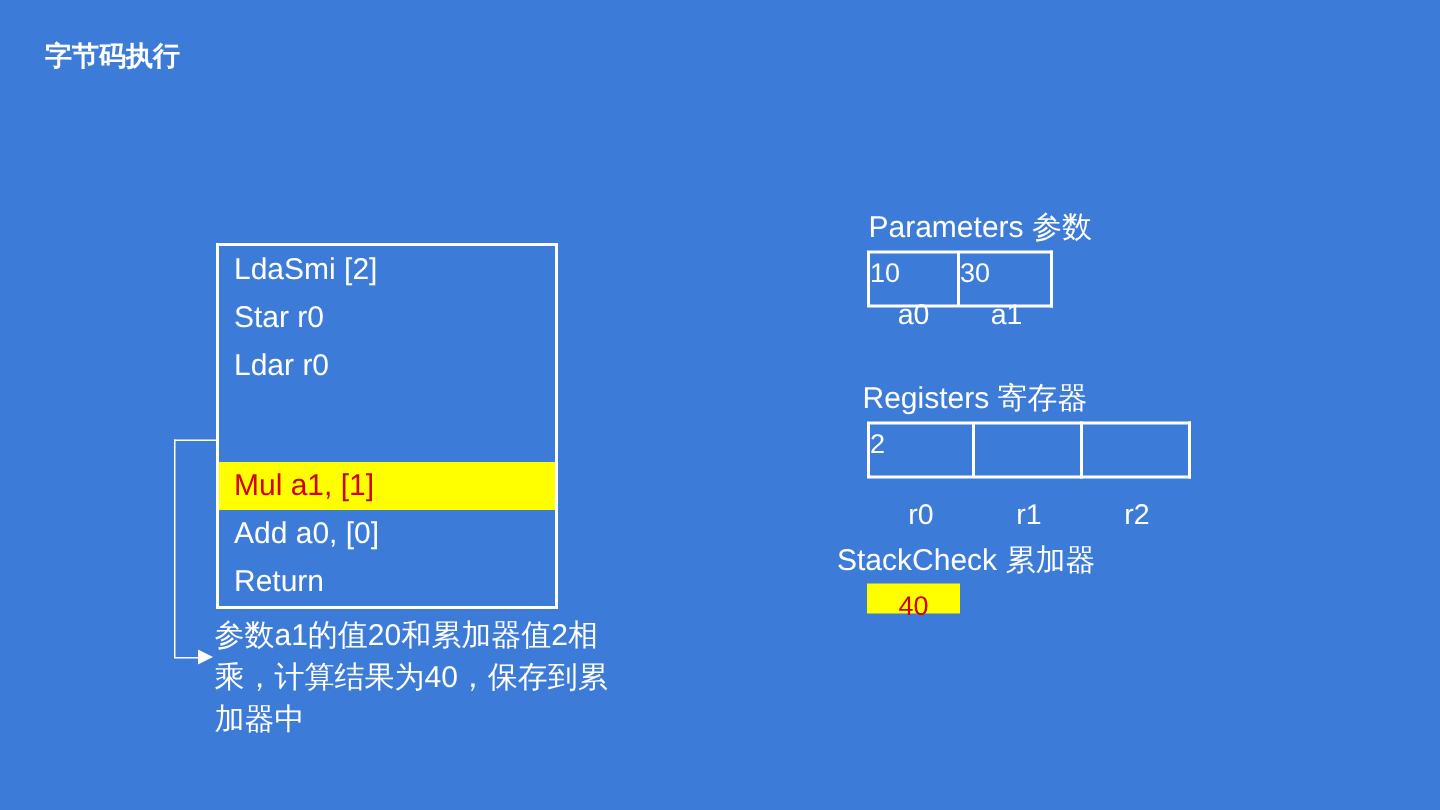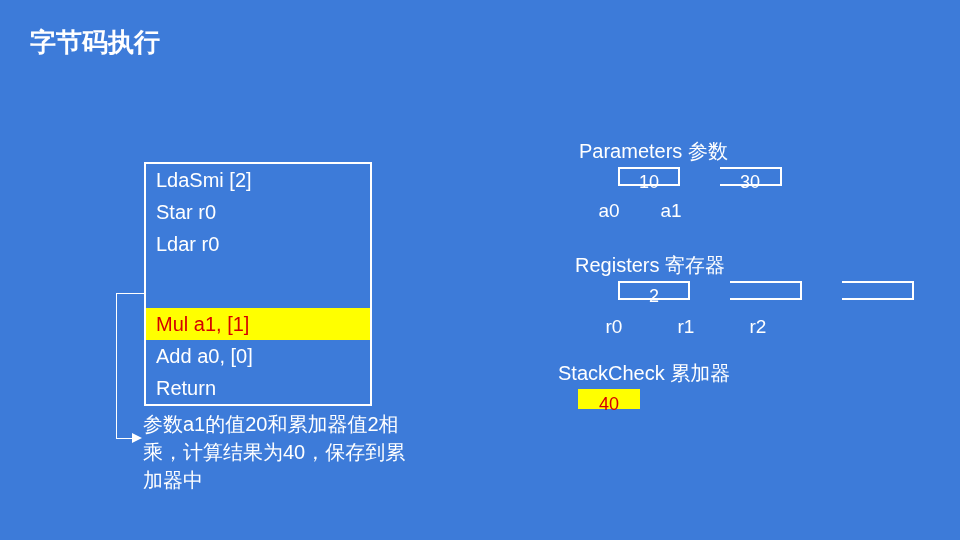--- a/index.html
+++ b/index.html
@@ -9,21 +9,21 @@
     background: #3d7bd9;
     font-family: "Microsoft YaHei", "Segoe UI", Arial, sans-serif;
     color: #ffffff;
     position: relative;
     overflow: hidden;
   }
   .title {
     position: absolute;
     top: 25px;
     left: 30px;
-    font-size: 26px;
+    font-size: 18px;
     font-weight: bold;
   }
   .bytecode-box {
     position: absolute;
     top: 162px;
     left: 144px;
     width: 228px;
     border: 2px solid #ffffff;
   }
   .bytecode-line {
@@ -59,25 +59,23 @@
   .section-label {
     position: absolute;
     font-size: 20px;
   }
   .cells {
     position: absolute;
     display: flex;
   }
   .cell {
     border: 2px solid #ffffff;
-    height: 19px;
+    height: 38px;
     font-size: 18px;
-    text-align: center;
     line-height: 26px;
-    margin-left: 40px;
   }
   .cell + .cell { border-left: none; }
   .sublabels {
     position: absolute;
     display: flex;
     font-size: 19px;
   }
   .sublabel { text-align: center; }
   .accum-box {
     position: absolute;
@@ -120,20 +118,20 @@
   <div class="sublabel" style="width:62px;">a0</div>
   <div class="sublabel" style="width:62px;">a1</div>
 </div>
 
 <div class="section-label" style="top:252px; left:575px;">Registers 寄存器</div>
 <div class="cells" style="top:281px; left:578px;">
   <div class="cell" style="width:72px;">2</div>
   <div class="cell" style="width:72px;"></div>
   <div class="cell" style="width:72px;"></div>
 </div>
-<div class="sublabels" style="top:316px; left:578px;align-items:center;">
+<div class="sublabels" style="top:333px; left:578px;align-items:center;">
   <div class="sublabel" style="width:72px;">r0</div>
   <div class="sublabel" style="width:72px;">r1</div>
   <div class="sublabel" style="width:72px;">r2</div>
 </div>
 
 <div class="section-label" style="top:360px; left:558px;">StackCheck 累加器</div>
 <div class="accum-box" style="top:389px; left:578px;">40</div>
 
 </body></html>

